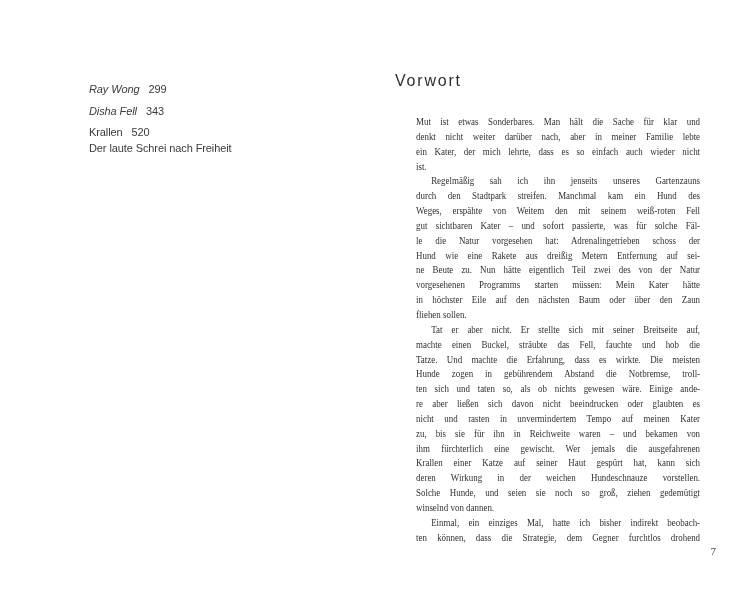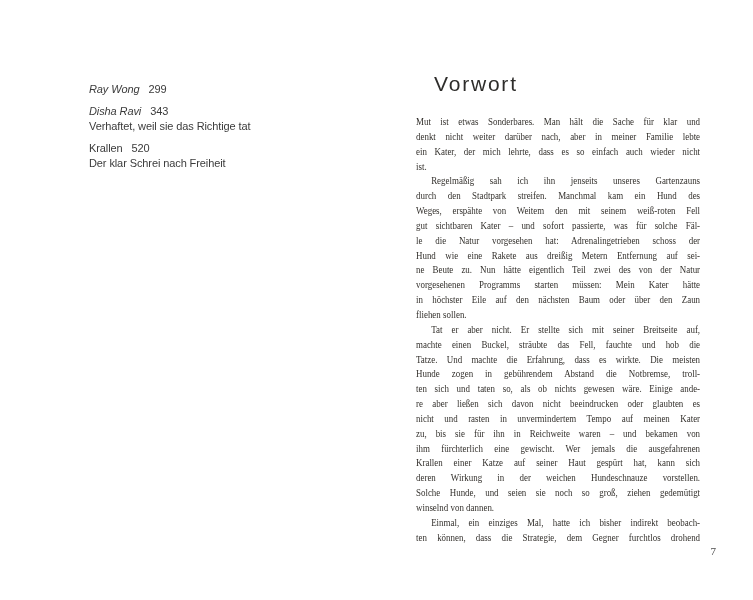--- a/index.html
+++ b/index.html
@@ -37,22 +37,22 @@
   .toc .subtitle { }
 
   
   .right-page {
     position: absolute;
     left: 376px; top: 0;
     width: 377px; height: 600px;
   }
   .chapter-heading {
     position: absolute;
-    left: 434px; top: 72px;
-    font-size: 21px;
+    left: 395px; top: 72px;
+    font-size: 16px;
     font-weight: 500;
     letter-spacing: 1.8px;
     color: var(--heading-text, #2e2d2b);
   }
   .body-text {
     position: absolute;
     left: 416px; top: 114px;
     width: 356px;
     transform: scaleX(0.798);
     transform-origin: top left;
@@ -83,26 +83,25 @@
 <body>
 
 <div id="canvas" style="--bg: #ffffff; --toc-text: #3b3b3b; --heading-text: #2e2d2b; --body-text: #33302c; --folio-text: #4a4a4a;">
 
   <div class="left-page">
     <div class="toc">
         <div class="entry">
           <div class="row"><span class="title it">Ray Wong</span><span class="num">299</span></div>
         </div>
         <div class="entry">
-          <div class="row"><span class="title it">Disha Ravi</span><span class="num">343</span></div>
-          <div class="subtitle">Verhaftet, weil sie das Richtige tat</div>
+          <div class="row"><span class="title it">Disha Fell</span><span class="num">343</span></div>
         </div>
         <div class="entry">
           <div class="row"><span class="title">Krallen</span><span class="num">520</span></div>
-          <div class="subtitle">Der klar Schrei nach Freiheit</div>
+          <div class="subtitle">Der laute Schrei nach Freiheit</div>
         </div>
       </div>
   </div>
 
   <div class="right-page"></div>
 
   <div class="chapter-heading">Vorwort</div>
 
   <div class="body-text">
       <div class="para">

